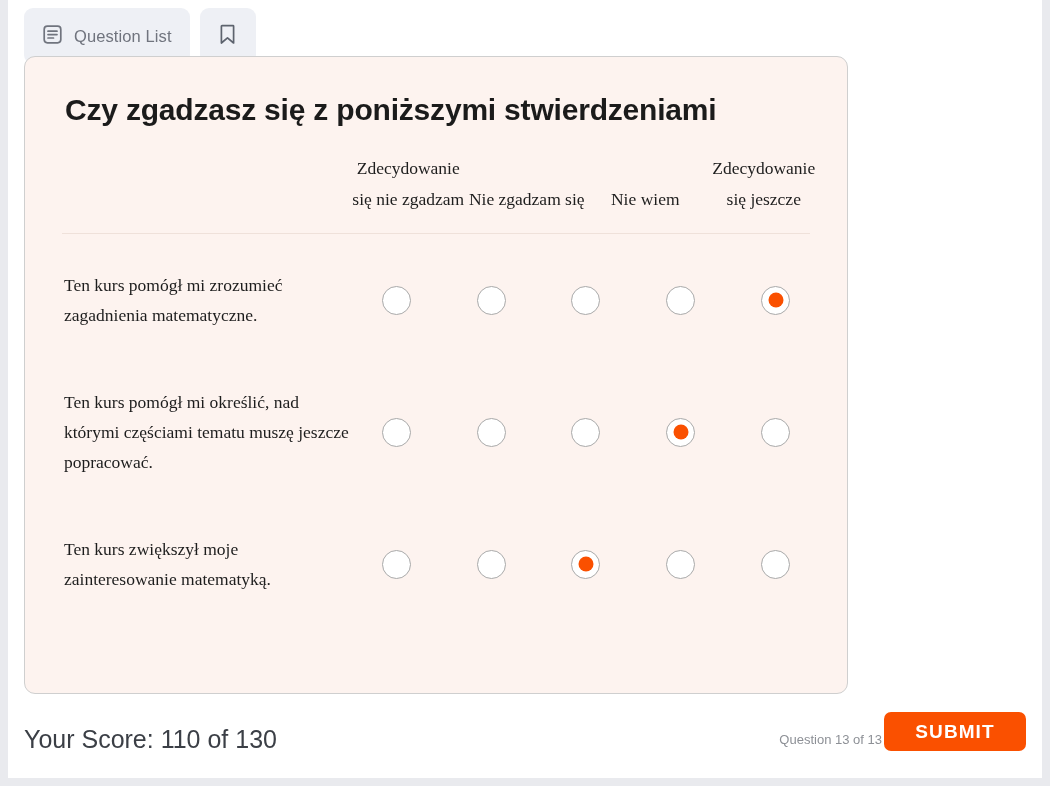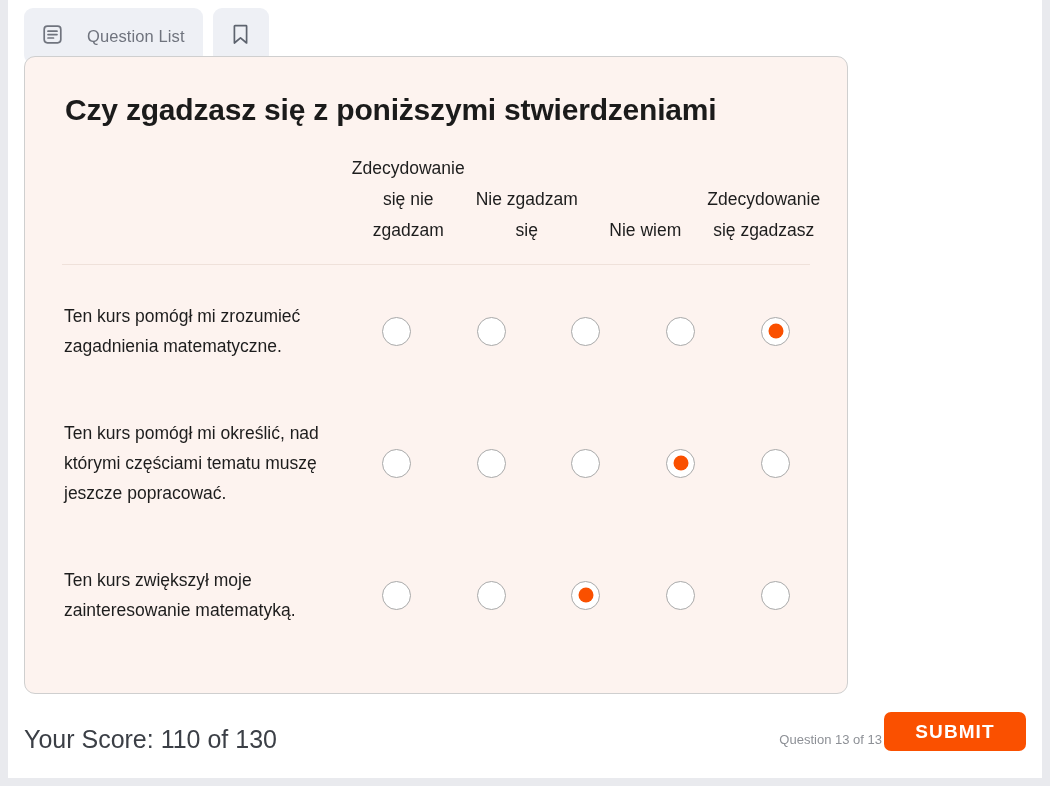--- a/index.html
+++ b/index.html
@@ -49,21 +49,21 @@
     align-items: center;
     gap: 10px;
   }
   .tb-btn {
     background: #eef0f5;
     border: none;
     border-radius: 9px;
     height: 56px;
     display: flex;
     align-items: center;
-    gap: 24px;
+    gap: 11px;
     padding: 0 18px;
     cursor: pointer;
   }
   .tb-btn.icon-only {
     padding: 0;
     width: 56px;
     justify-content: center;
   }
   .tb-label {
     font-size: 16.5px;
@@ -98,20 +98,21 @@
   
   .matrix {
     position: absolute;
     left: 24px;
     top: 96px;
     right: 24px;
   }
   .grid-row {
     display: flex;
     align-items: flex-end;
+    font-family: Liberation Serif, serif;
   }
   .col-stmt {
     width: 300px;
     flex: 0 0 300px;
     padding-left: 15px;
     box-sizing: border-box;
   }
   .col-opt {
     flex: 1 1 0;
     text-align: center;
@@ -251,21 +252,21 @@
         <div class="col-opt">
           <span class="hdr-text">Zdecydowanie się nie zgadzam</span>
         </div>
         <div class="col-opt">
           <span class="hdr-text">Nie zgadzam się</span>
         </div>
         <div class="col-opt">
           <span class="hdr-text">Nie wiem</span>
         </div>
         <div class="col-opt">
-          <span class="hdr-text">Zdecydowanie się zgadzasz</span>
+          <span class="hdr-text">Zdecydowanie się jeszcze</span>
         </div>
       </div>
 
       <div class="divider"></div>
 
       <div class="grid-row stmt-row">
         <div class="col-stmt">
           <div class="stmt-text">Ten kurs pomógł mi zrozumieć zagadnienia matematyczne.</div>
         </div>
         <div class="col-opt"><span class="radio"></span></div>

